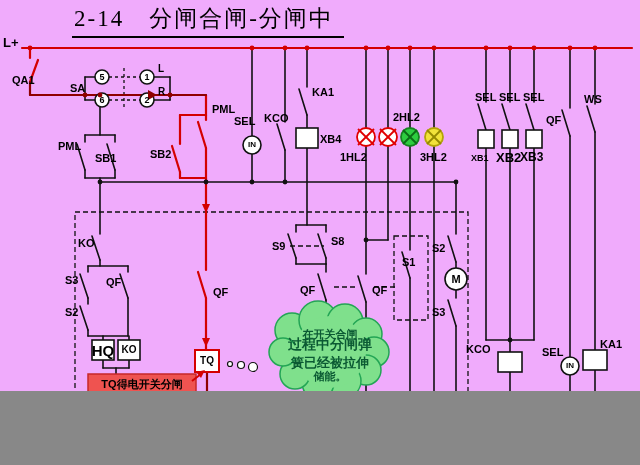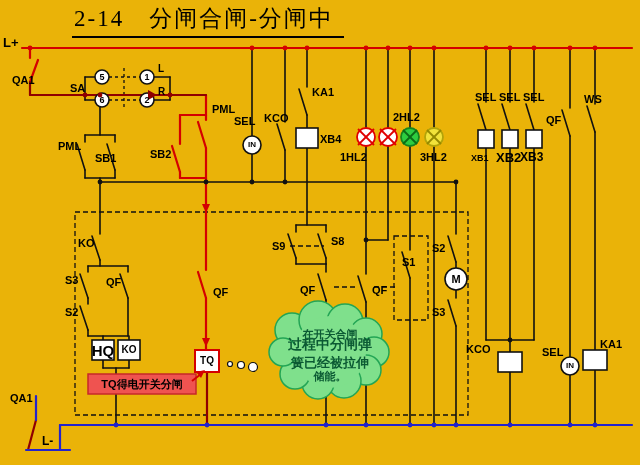--- a/index.html
+++ b/index.html
@@ -1,16 +1,16 @@
 <!DOCTYPE html>
 <html><head>
 <meta charset="utf-8">
 <style>
   html,body{margin:0;padding:0;background:#888;}
-  #stage{position:relative;width:640px;height:465px;background:#eab308;overflow:hidden;
+  #stage{position:relative;width:640px;height:391px;background:#f0abfc;overflow:hidden;
          font-family:"Liberation Sans",sans-serif;}
   #circuit-svg{position:absolute;left:0;top:0;}
   #page-title{position:absolute;left:72px;top:3px;
               font:400 23px "Liberation Serif",serif;color:#000;letter-spacing:2px;
               border-bottom:2px solid #000;padding:0 10px 2px 2px;white-space:nowrap;}
   #labels-layer{position:absolute;left:0;top:0;width:100%;height:100%;}
   .lbl{position:absolute;font:700 11px "Liberation Sans",sans-serif;color:#000;
        transform:translateY(-50%);white-space:nowrap;line-height:1;}
   .lbl.ctr{transform:translate(-50%,-50%);}
 </style>

